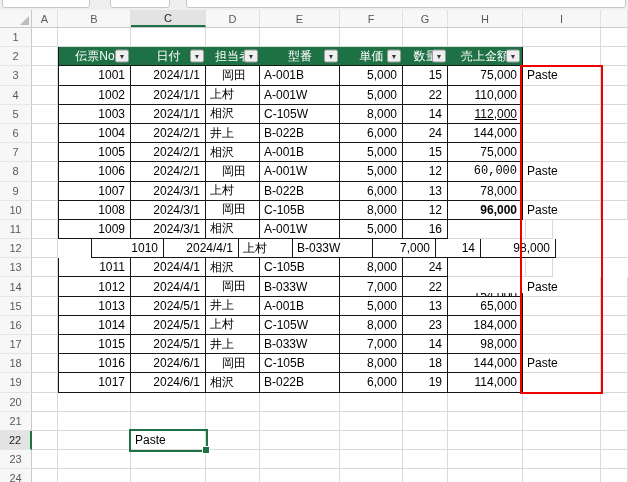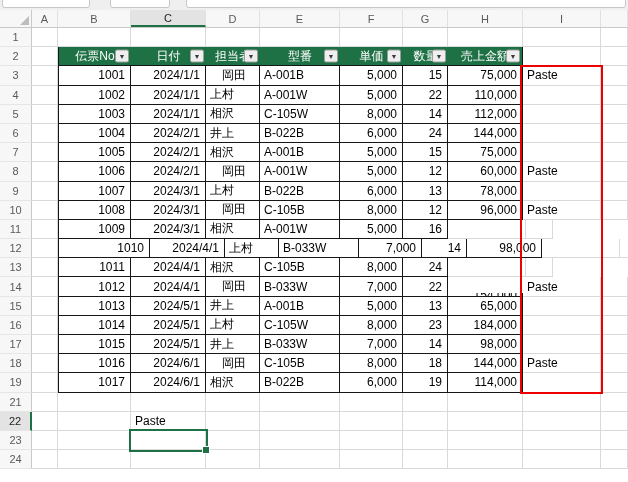--- a/index.html
+++ b/index.html
@@ -131,21 +131,21 @@
       </div>
       <div class="row">
         <div class="rh">5</div>
         <div class="cell" style="width: 26px;"></div>
         <div class="cell ar tbl first" style="width: 73px;">1003</div>
         <div class="cell ar tbl" style="width: 75px;">2024/1/1</div>
         <div class="cell al tbl" style="width: 54px;">相沢</div>
         <div class="cell al tbl" style="width: 80px;">C-105W</div>
         <div class="cell ar tbl" style="width: 63px;">8,000</div>
         <div class="cell ar tbl" style="width: 45px;">14</div>
-        <div class="cell ar tbl" style="width: 75px;">112,000</div>
+        <div class="cell ar tbl" style="width: 75px; text-decoration: underline;">112,000</div>
         <div class="cell al" style="width: 78px;"></div>
         <div class="cell" style="width: 27px;"></div>
       </div>
       <div class="row">
         <div class="rh">6</div>
         <div class="cell" style="width: 26px;"></div>
         <div class="cell ar tbl first" style="width: 73px;">1004</div>
         <div class="cell ar tbl" style="width: 75px;">2024/2/1</div>
         <div class="cell al tbl" style="width: 54px;">井上</div>
         <div class="cell al tbl" style="width: 80px;">B-022B</div>
@@ -170,21 +170,21 @@
       </div>
       <div class="row">
         <div class="rh">8</div>
         <div class="cell" style="width: 26px;"></div>
         <div class="cell ar tbl first" style="width: 73px;">1006</div>
         <div class="cell ar tbl" style="width: 75px;">2024/2/1</div>
         <div class="cell al tbl" style="width: 54px;">　岡田</div>
         <div class="cell al tbl" style="width: 80px;">A-001W</div>
         <div class="cell ar tbl" style="width: 63px;">5,000</div>
         <div class="cell ar tbl" style="width: 45px;">12</div>
-        <div class="cell ar tbl" style="width: 75px;">60,000</div>
+        <div class="cell ar tbl" style="width: 75px; font-family: Liberation Mono, monospace;">60,000</div>
         <div class="cell al" style="width: 78px;">Paste</div>
         <div class="cell" style="width: 27px;"></div>
       </div>
       <div class="row">
         <div class="rh">9</div>
         <div class="cell" style="width: 26px;"></div>
         <div class="cell ar tbl first" style="width: 73px;">1007</div>
         <div class="cell ar tbl" style="width: 75px;">2024/3/1</div>
         <div class="cell al tbl" style="width: 54px;">上村</div>
         <div class="cell al tbl" style="width: 80px;">B-022B</div>
@@ -196,40 +196,40 @@
       </div>
       <div class="row">
         <div class="rh">10</div>
         <div class="cell" style="width: 26px;"></div>
         <div class="cell ar tbl first" style="width: 73px;">1008</div>
         <div class="cell ar tbl" style="width: 75px;">2024/3/1</div>
         <div class="cell al tbl" style="width: 54px;">　岡田</div>
         <div class="cell al tbl" style="width: 80px;">C-105B</div>
         <div class="cell ar tbl" style="width: 63px;">8,000</div>
         <div class="cell ar tbl" style="width: 45px;">12</div>
-        <div class="cell ar tbl" style="width: 75px;">96,000</div>
+        <div class="cell ar tbl" style="width: 75px; font-weight: bold;">96,000</div>
         <div class="cell al" style="width: 78px;">Paste</div>
         <div class="cell" style="width: 27px;"></div>
       </div>
       <div class="row">
         <div class="rh">11</div>
         <div class="cell" style="width: 26px;"></div>
         <div class="cell ar tbl first" style="width: 73px;">1009</div>
         <div class="cell ar tbl" style="width: 75px;">2024/3/1</div>
         <div class="cell al tbl" style="width: 54px;">相沢</div>
         <div class="cell al tbl" style="width: 80px;">A-001W</div>
         <div class="cell ar tbl" style="width: 63px;">5,000</div>
         <div class="cell ar tbl" style="width: 45px;">16</div>
         <div class="cell al" style="width: 78px;"></div>
         <div class="cell" style="width: 27px;"></div>
       </div>
       <div class="row">
         <div class="rh">12</div>
         <div class="cell" style="width: 26px;"></div>
-        <div class="cell ar tbl first" style="width: 92px;">1010</div>
+        <div class="cell ar tbl first" style="width: 73px; margin-left: 33px;">1010</div>
         <div class="cell ar tbl" style="width: 75px;">2024/4/1</div>
         <div class="cell al tbl" style="width: 54px;">上村</div>
         <div class="cell al tbl" style="width: 80px;">B-033W</div>
         <div class="cell ar tbl" style="width: 63px;">7,000</div>
         <div class="cell ar tbl" style="width: 45px;">14</div>
         <div class="cell ar tbl" style="width: 75px;">98,000</div>
         <div class="cell al" style="width: 78px;"></div>
         <div class="cell" style="width: 27px;"></div>
       </div>
       <div class="row">
@@ -316,20 +316,33 @@
         <div class="cell ar tbl" style="width: 75px;">2024/6/1</div>
         <div class="cell al tbl" style="width: 54px;">相沢</div>
         <div class="cell al tbl" style="width: 80px;">B-022B</div>
         <div class="cell ar tbl" style="width: 63px;">6,000</div>
         <div class="cell ar tbl" style="width: 45px;">19</div>
         <div class="cell ar tbl" style="width: 75px;">114,000</div>
         <div class="cell al" style="width: 78px;"></div>
         <div class="cell" style="width: 27px;"></div>
       </div>
       <div class="row">
+        <div class="rh">20</div>
+        <div class="cell" style="width: 26px;"></div>
+        <div class="cell" style="width: 73px;"></div>
+        <div class="cell" style="width: 75px;"></div>
+        <div class="cell" style="width: 54px;"></div>
+        <div class="cell" style="width: 80px;"></div>
+        <div class="cell" style="width: 63px;"></div>
+        <div class="cell" style="width: 45px;"></div>
+        <div class="cell" style="width: 75px;"></div>
+        <div class="cell" style="width: 78px;"></div>
+        <div class="cell" style="width: 27px;"></div>
+      </div>
+      <div class="row">
         <div class="rh">21</div>
         <div class="cell" style="width: 26px;"></div>
         <div class="cell" style="width: 73px;"></div>
         <div class="cell" style="width: 75px;"></div>
         <div class="cell" style="width: 54px;"></div>
         <div class="cell" style="width: 80px;"></div>
         <div class="cell" style="width: 63px;"></div>
         <div class="cell" style="width: 45px;"></div>
         <div class="cell" style="width: 75px;"></div>
         <div class="cell" style="width: 78px;"></div>

